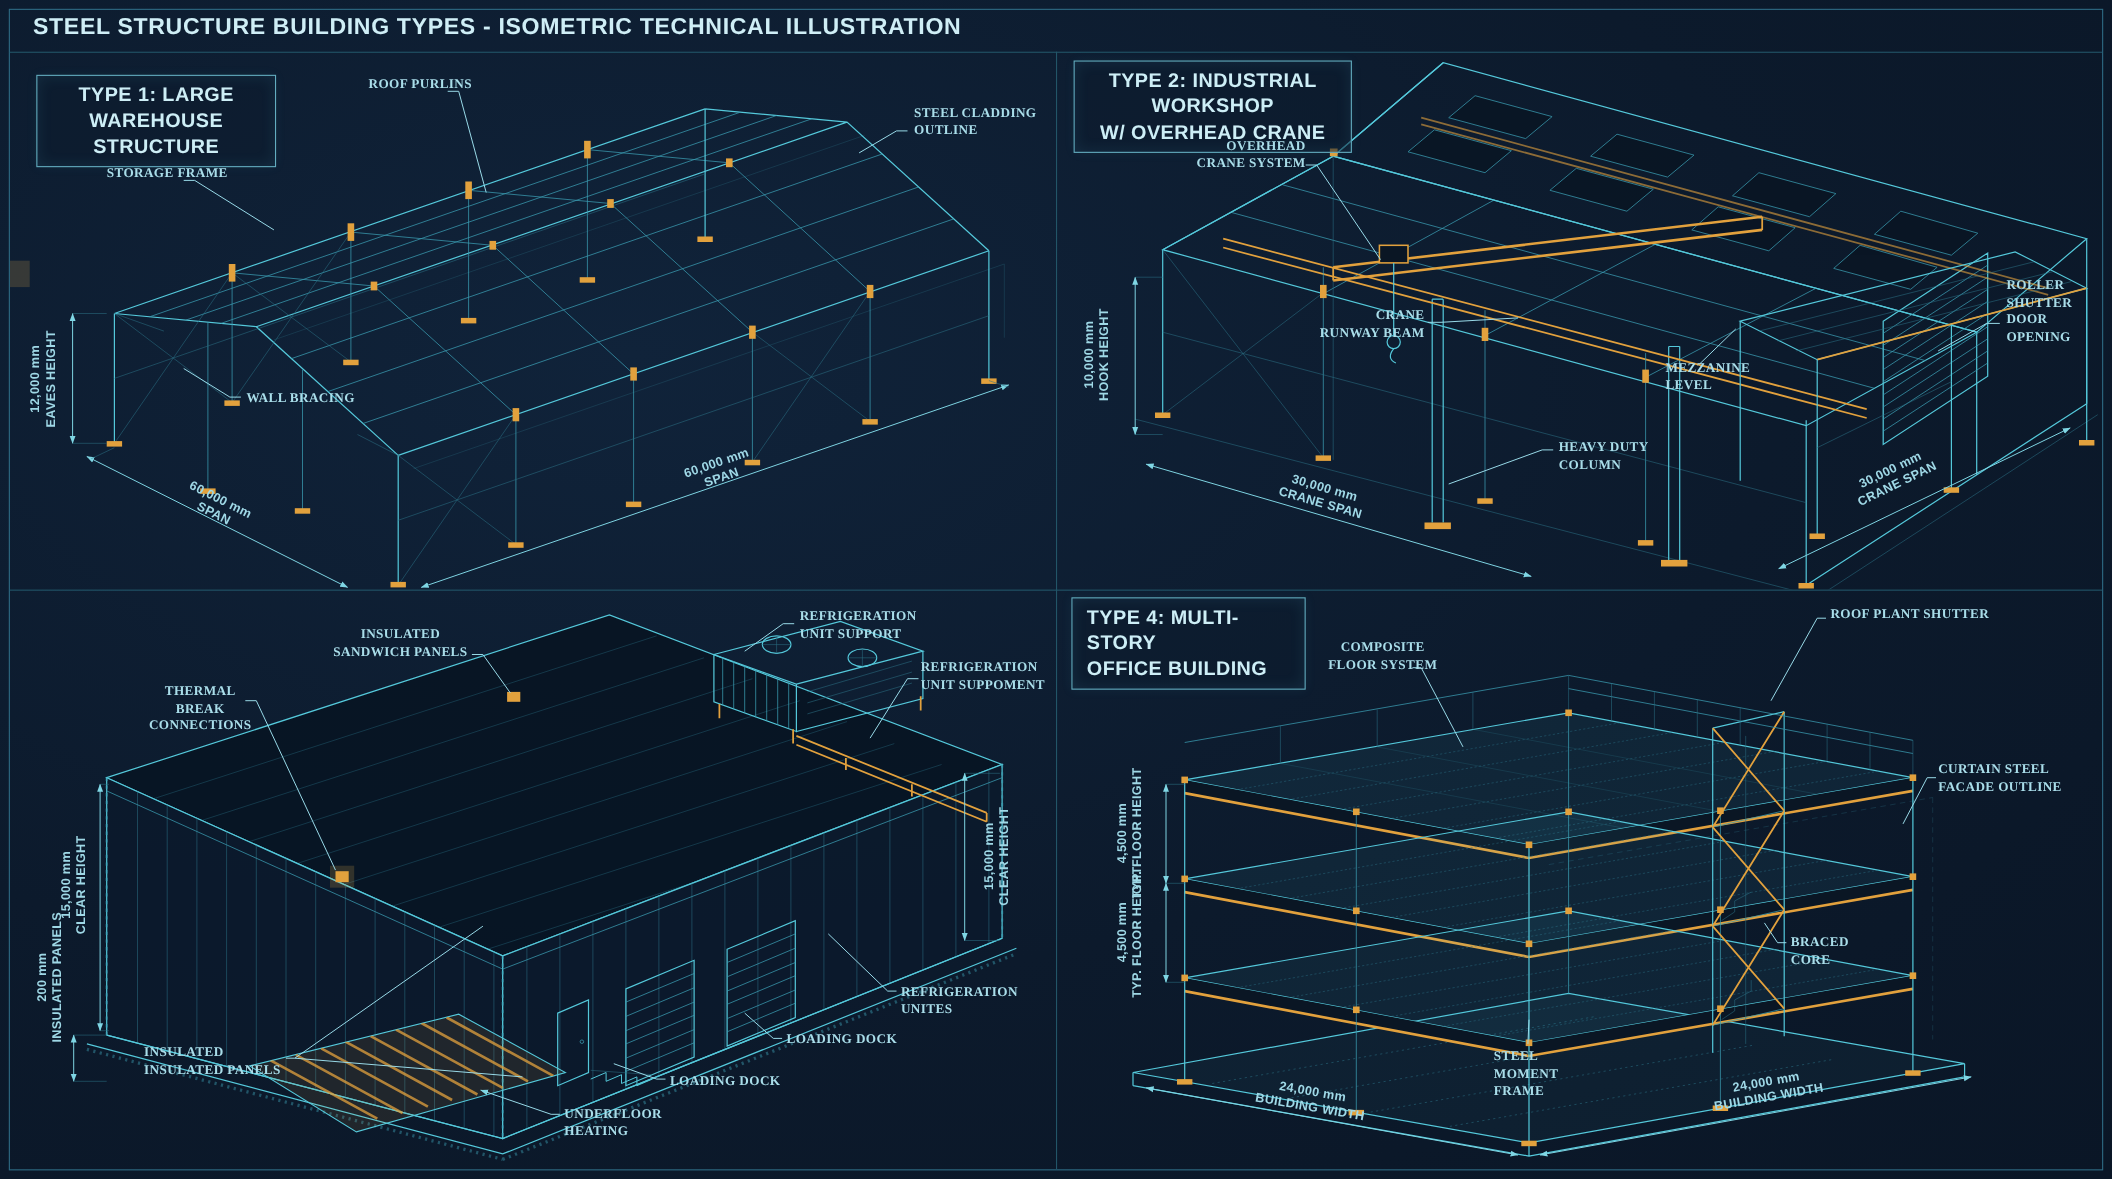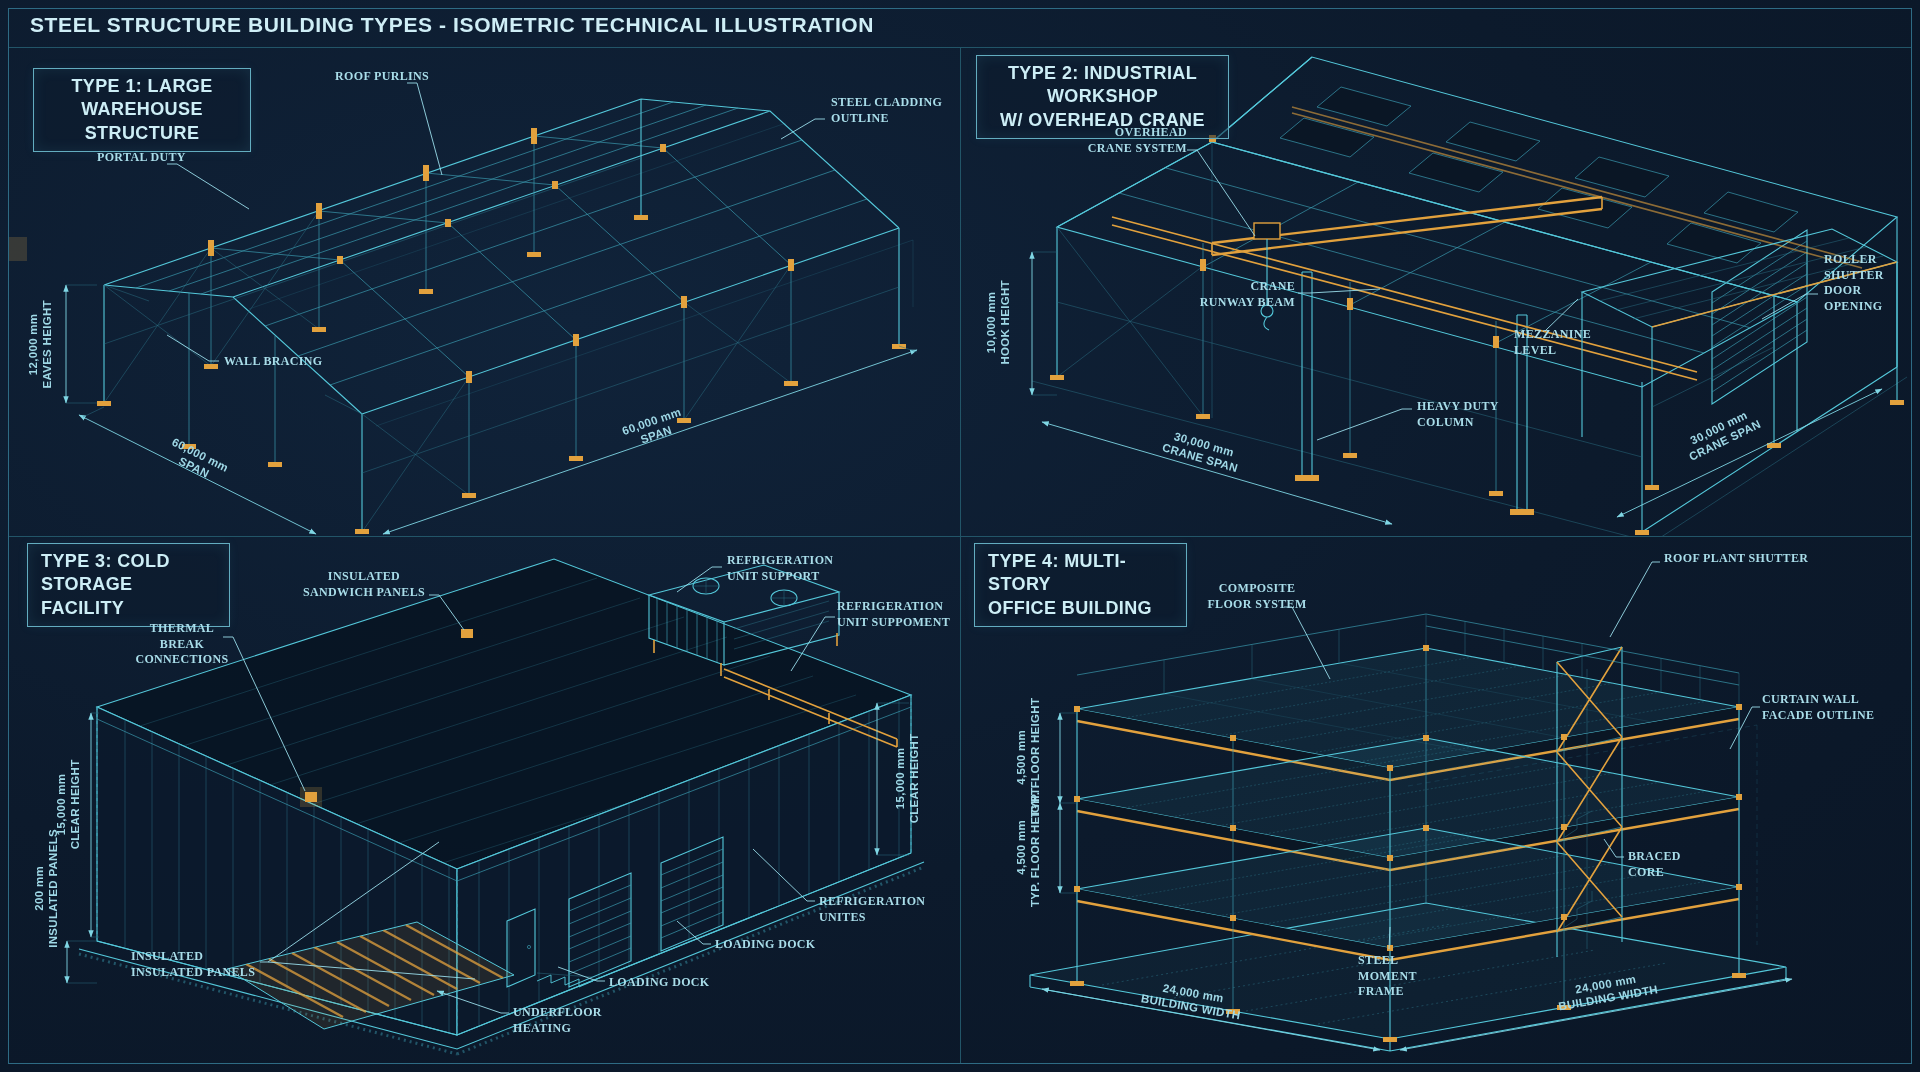--- a/index.html
+++ b/index.html
@@ -116,21 +116,21 @@
       <path class="dim" d="M374,487 L908,303" marker-start="url(#a1)" marker-end="url(#a1)"></path>
       <path class="s3" d="M890,299 L908,305"></path>
 
       <path class="lead" d="M158,117 h10 M168,117 L240,162"></path>
       <path class="lead" d="M398,36 h10 M408,36 L433,128"></path>
       <path class="lead" d="M816,72 h-10 M806,72 L772,92"></path>
       <path class="lead" d="M210,314 h-10 M200,314 L158,288"></path>
     </svg>
     <div class="tbox center" style="left:24px;top:21px;width:190px">TYPE 1: LARGE WAREHOUSE
 STRUCTURE</div>
-    <div class="lbl" style="left:88px;top:103px">PORTAL DUTY</div>
+    <div class="lbl" style="left:88px;top:103px">STORAGE FRAME</div>
     <div class="lbl" style="left:326px;top:22px">ROOF PURLINS</div>
     <div class="lbl" style="left:822px;top:48px">STEEL CLADDING
 OUTLINE</div>
     <div class="lbl" style="left:215px;top:307px">WALL BRACING</div>
     <div class="dimlbl" style="left:-29px;top:283px;transform:rotate(-90deg)">12,000 mm
 EAVES HEIGHT</div>
     <div class="dimlbl" style="left:128px;top:400px;transform:rotate(26.5deg)">60,000 mm
 SPAN</div>
     <div class="dimlbl" style="left:585px;top:367px;transform:rotate(-19deg)">60,000 mm
 SPAN</div>
@@ -325,22 +325,20 @@
       <path class="lead" d="M420,58 h10 M430,58 L455,93"></path>
       <path class="lead" d="M713,30 h-10 M703,30 L668,55"></path>
       <path class="lead" d="M826,80 h-10 M816,80 L782,134"></path>
       <path class="lead" d="M214,100 h10 M224,100 L296,254"></path>
       <path class="lead" d="M251,425 h8 M259,425 L430,305 M259,425 L466,442"></path>
       <path class="lead" d="M500,476 h-8 M492,476 L428,454" marker-end="url(#a3)"></path>
       <path class="lead" d="M596,444 h-8 M588,444 L549,430"></path>
       <path class="lead" d="M702,407 h-8 M694,407 L668,384"></path>
       <path class="lead" d="M806,364 h-8 M798,364 L744,312"></path>
     </svg>
-    <div class="tbox" style="left:18px;top:6px;width:175px">TYPE 3: COLD STORAGE
-FACILITY</div>
     <div class="lbl center" style="left:290px;top:32px;width:130px">INSULATED
 SANDWICH PANELS</div>
     <div class="lbl" style="left:718px;top:16px">REFRIGERATION
 UNIT SUPPORT</div>
     <div class="lbl" style="left:828px;top:62px">REFRIGERATION
 UNIT SUPPOMENT</div>
     <div class="lbl center" style="left:118px;top:84px;width:110px">THERMAL BREAK
 CONNECTIONS</div>
     <div class="dimlbl" style="left:-1px;top:253px;transform:rotate(-90deg)">15,000 mm
 CLEAR HEIGHT</div>
@@ -446,21 +444,21 @@
       <path class="lead" d="M698,25 h-8 M690,25 L648,100"></path>
       <path class="lead" d="M798,170 h-8 M790,170 L768,212"></path>
       <path class="lead" d="M427,412 L428,390"></path>
       <path class="lead" d="M662,320 h-8 M654,320 L642,302"></path>
     </svg>
     <div class="tbox" style="left:12px;top:6px;width:185px">TYPE 4: MULTI-STORY
 OFFICE BUILDING</div>
     <div class="lbl center" style="left:240px;top:44px;width:110px">COMPOSITE
 FLOOR SYSTEM</div>
     <div class="lbl" style="left:702px;top:14px">ROOF PLANT SHUTTER</div>
-    <div class="lbl" style="left:800px;top:155px">CURTAIN WALL
+    <div class="lbl" style="left:800px;top:155px">CURTAIN STEEL
 FACADE OUTLINE</div>
     <div class="dimlbl" style="left:6px;top:206px;transform:rotate(-90deg)">4,500 mm
 TYP. FLOOR HEIGHT</div>
     <div class="dimlbl" style="left:6px;top:296px;transform:rotate(-90deg)">4,500 mm
 TYP. FLOOR HEIGHT</div>
     <div class="lbl" style="left:666px;top:312px">BRACED
 CORE</div>
     <div class="lbl" style="left:396px;top:416px">STEEL
 MOMENT
 FRAME</div>

